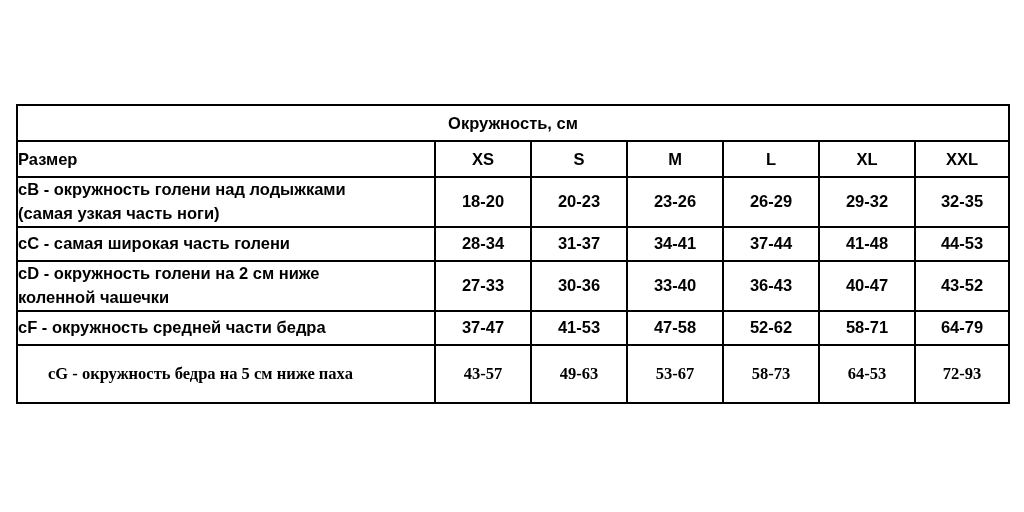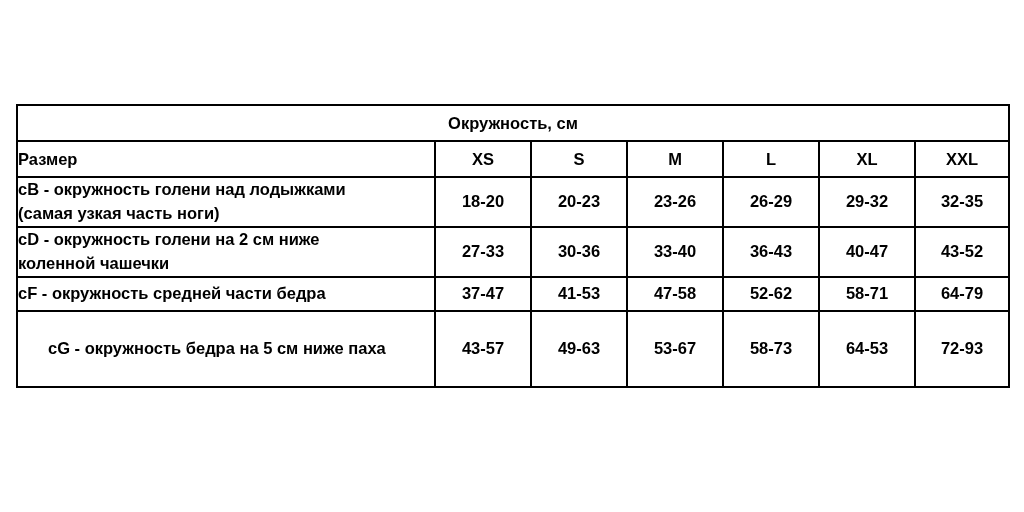--- a/index.html
+++ b/index.html
@@ -70,21 +70,21 @@
   .row-label.indented {
     padding-left: 30px;
   }
   .val {
     text-align: center;
     font-size: 16.5px;
     font-weight: bold;
   }
   .r-tall { height: 40px; padding-left: 48px; }
   .r-short { height: 34px; }
-  .r-tallest { height: 76px; }
+  .r-tallest { height: 58px; font-family: Liberation Serif, serif; }
   .lbl-line { display: block; white-space: nowrap; }
 </style>
 </head>
 <body>
 
 <div class="sheet">
   <table class="size-table">
     <colgroup>
       <col style="width:418px">
       <col style="width:96px">
@@ -114,20 +114,31 @@
           <span class="lbl-line">(самая узкая часть ноги)</span>
         </td>
         <td class="val">18-20</td>
         <td class="val">20-23</td>
         <td class="val">23-26</td>
         <td class="val">26-29</td>
         <td class="val">29-32</td>
         <td class="val">32-35</td>
       </tr>
 
+      <tr class="r-short">
+        <td class="row-label">
+          <span class="lbl-line">cC - самая широкая часть голени</span>
+        </td>
+        <td class="val">28-34</td>
+        <td class="val">31-37</td>
+        <td class="val">34-41</td>
+        <td class="val">37-44</td>
+        <td class="val">41-48</td>
+        <td class="val">44-53</td>
+      </tr>
 
       <tr class="r-tall">
         <td class="row-label">
           <span class="lbl-line">cD - окружность голени на 2 см ниже</span>
           <span class="lbl-line">коленной чашечки</span>
         </td>
         <td class="val">27-33</td>
         <td class="val">30-36</td>
         <td class="val">33-40</td>
         <td class="val">36-43</td>

